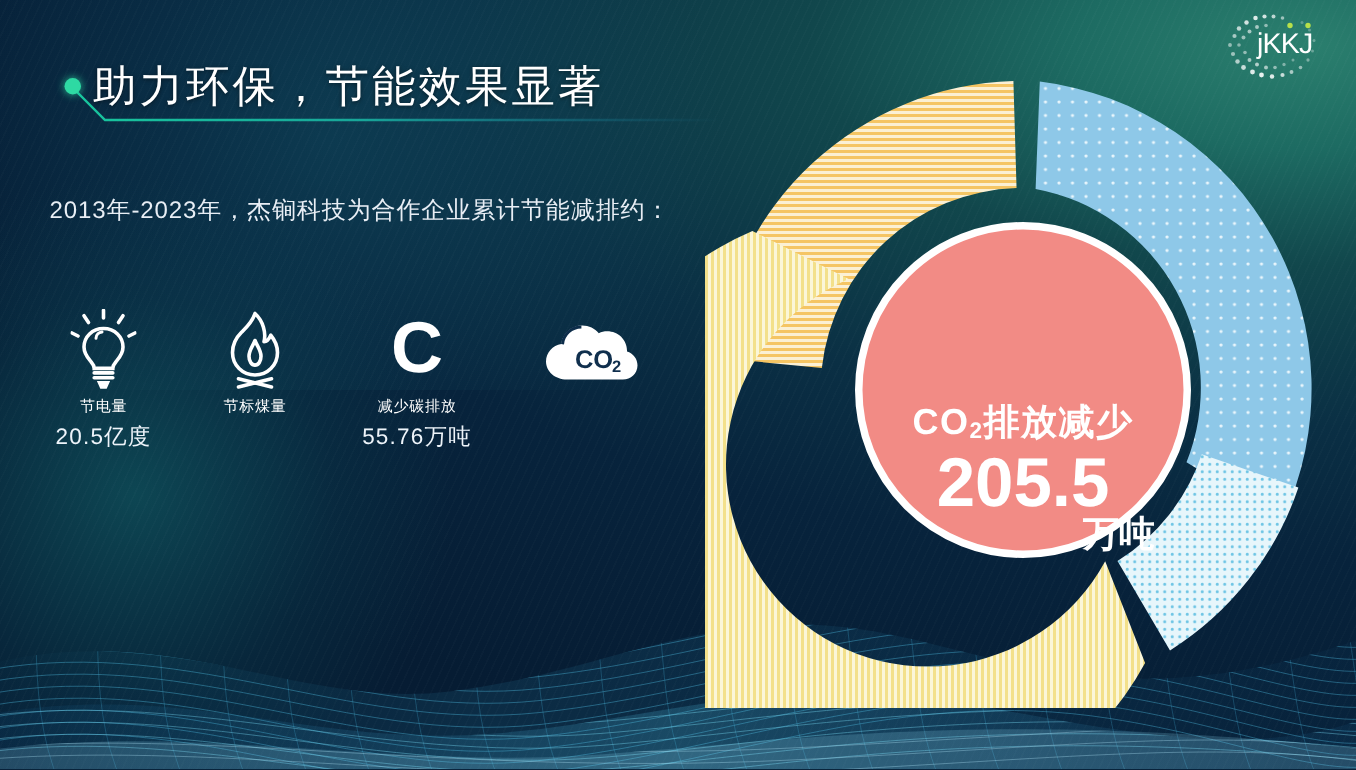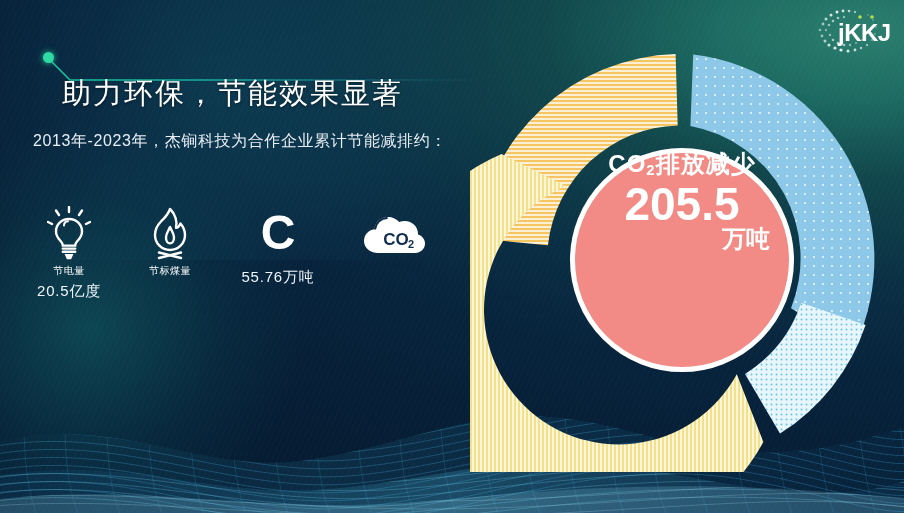--- a/index.html
+++ b/index.html
@@ -37,21 +37,21 @@
 
   
   .title-wrap{position:absolute;left:40px;top:40px;width:470px;height:60px;}
   .title-dot{
     position:absolute;left:3px;top:12px;width:11px;height:11px;border-radius:50%;
     background:#2ed9a3;box-shadow:0 0 6px rgba(46,217,163,.85);
   }
   .title-text{
     position:absolute;left:22px;top:-2px;
     font-size:29px;color:#ffffff;letter-spacing:2px;font-weight:400;
-    white-space:nowrap;text-shadow:0 1px 3px rgba(0,0,0,.5);margin-top:36px;
+    white-space:nowrap;text-shadow:0 1px 3px rgba(0,0,0,.5);
   }
   .title-rule{position:absolute;left:0;top:0;width:470px;height:52px;}
 
   
   .para{
     position:absolute;left:33px;top:126px;width:450px;
     font-size:16px;line-height:29px;color:#e8eef5;letter-spacing:.6px;
   }
 
   
@@ -76,33 +76,33 @@
   
   .donut{position:absolute;left:470px;top:48px;width:424px;height:424px;}
   .donut-center{
     position:absolute;left:calc(50% - 112px);top:calc(50% - 112px);
     width:224px;height:224px;border-radius:50%;
     background:#f28b85;border:5px solid #ffffff;
     box-sizing:border-box;
   }
   .center-txt{
     position:absolute;left:0;top:0;width:224px;height:224px;
-    display:flex;flex-direction:column;align-items:center;justify-content:flex-start;
+    display:flex;flex-direction:column;align-items:center;justify-content:flex-end;
     color:#ffffff;
   }
   .c-line1{font-size:24px;font-weight:700;letter-spacing:1px;margin-bottom:2px;white-space:nowrap;}
   .c-line1 sub{font-size:15px;vertical-align:baseline;position:relative;top:3px;}
   .c-line2{font-size:46px;font-weight:700;line-height:.98;letter-spacing:0px;}
   .c-line3{font-size:24px;font-weight:700;align-self:flex-end;margin-right:24px;margin-top:-4px;}
 
   
   .logo{position:absolute;right:14px;top:6px;width:78px;height:50px;}
   .logo-text{
     position:absolute;left:26px;top:13px;
-    font-size:24px;font-weight:700;color:#ffffff;letter-spacing:-.5px;
+    font-size:19px;font-weight:400;color:#ffffff;letter-spacing:-.5px;
     font-family:"Liberation Sans",sans-serif;
   }
 </style>
 </head>
 <body>
 
 <div id="slide">
 
   <div class="haze-top"></div>
   <div class="haze-left"></div>
@@ -246,20 +246,21 @@
             <path d="M13 52 L35 46.5"></path>
         </svg>
       </div>
       <div class="stat-label">节标煤量</div>
     </div>
 
     <div class="stat s2">
       <div class="stat-icon">
         <span class="letter-c">C</span>
       </div>
+      <div class="stat-label">减少碳排放</div>
       <div class="stat-value">55.76万吨</div>
     </div>
 
     <div class="stat s3">
       <div class="stat-icon">
         <svg width="66" height="48" viewBox="0 0 66 48">
           <path d="M17 44 C9 44 3 38.6 3 32 C3 26 7.4 21.2 13.2 20.3 C13.9 13.4 19.9 8 27.2 8 C31.6 8 35.6 10 38.2 13.1 C39.9 12.3 41.8 11.9 43.8 11.9 C51.1 11.9 57 17.6 57 24.6 C57 24.9 57 25.2 57 25.4 C61.1 26.6 64 30.3 64 34.6 C64 39.8 59.6 44 54.2 44 Z" fill="#ffffff"></path>
           <path d="M14 20.5 C14.6 14 20 9 26.6 9" fill="none" stroke="#0d2d4a" stroke-width="2"></path>
           <text x="35" y="36" font-family="Liberation Sans, sans-serif" font-size="17" font-weight="700" fill="#102f4d" text-anchor="middle">CO</text>
           <text x="50" y="39" font-family="Liberation Sans, sans-serif" font-size="11" font-weight="700" fill="#102f4d" text-anchor="middle">2</text>

